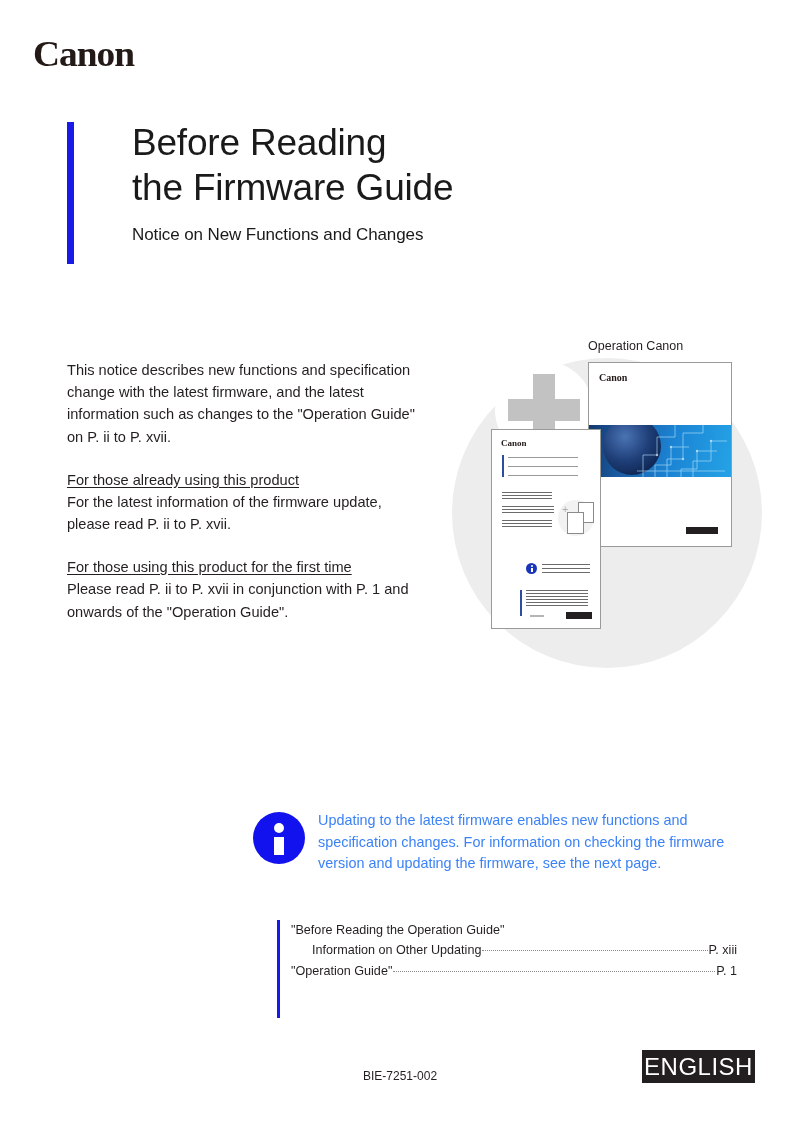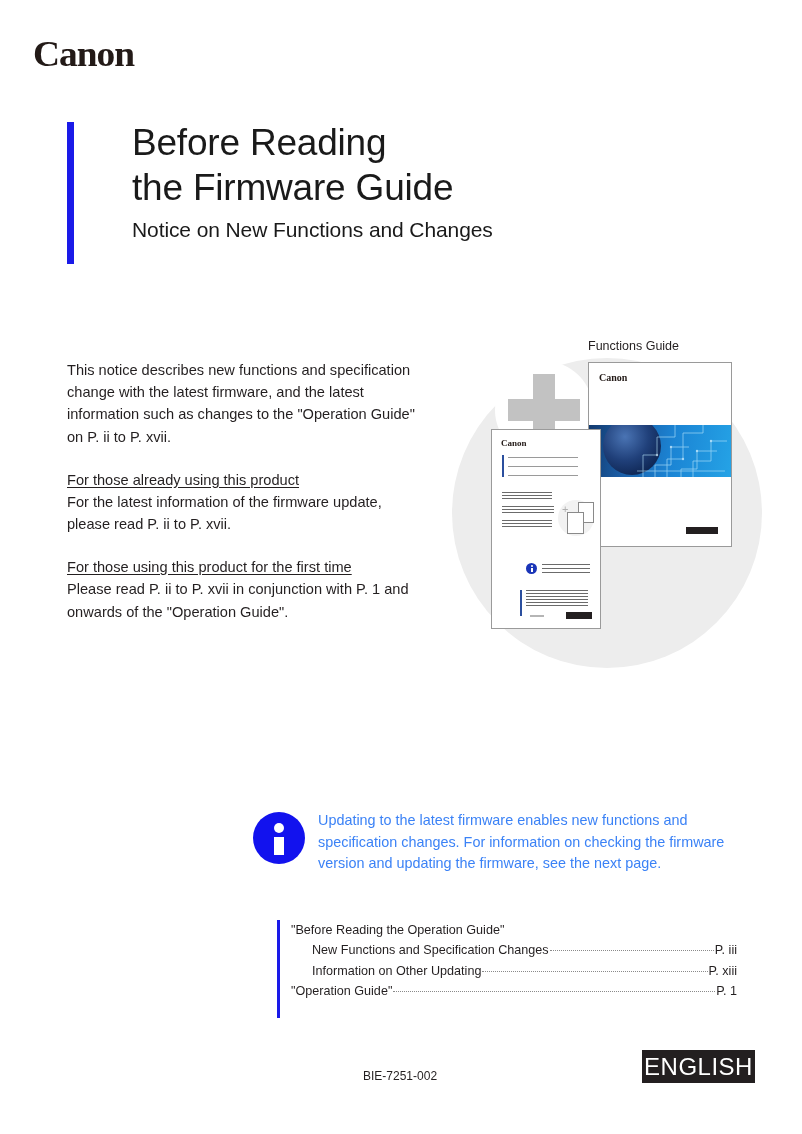--- a/index.html
+++ b/index.html
@@ -51,24 +51,24 @@
     margin-left: 21px;
   }
   .title-main {
     font-size: 37px;
     font-weight: 300;
     line-height: 1.22;
     color: #1a1a1a;
     letter-spacing: -0.2px;
   }
   .title-sub {
-    font-size: 21px;
+    font-size: 17px;
     font-weight: 300;
     color: #1a1a1a;
-    margin-top: 8px;
+    margin-top: 15px;
     letter-spacing: -0.1px;
   }
 
   
   .intro {
     position: absolute;
     left: 67px;
     top: 359px;
     width: 360px;
     font-size: 14.6px;
@@ -441,21 +441,21 @@
   <div class="gap"></div>
   <p class="uline">For those using this product for the first time</p>
   <p>Please read P. ii to P. xvii in conjunction with P. 1 and onwards of the "Operation Guide".</p>
 </div>
 
 <div class="illustration">
   <div class="ill-circle"></div>
   <div class="plus-disc"></div>
   <div class="plus-sign"></div>
 
-  <div class="og-label">Functions Guide</div>
+  <div class="og-label">Operation Canon</div>
 
   <div class="manual">
     <div class="m-canon">Canon</div>
     <div class="m-band">
       <div class="m-lens"></div>
       <svg class="m-traces" viewBox="0 0 92 52" preserveAspectRatio="none">
         <g stroke="#b9e6fb" stroke-width="0.8" fill="none">
           <path d="M6 52 L6 30 L20 30 L20 12 L38 12"></path>
           <path d="M18 52 L18 40 L34 40 L34 22 L52 22"></path>
           <path d="M30 52 L30 34 L46 34 L46 8 L66 8"></path>
@@ -535,25 +535,20 @@
 
 <div class="toc">
   <div class="toc-rule"></div>
   <div class="toc-list">
     <div class="toc-row noleader">
       <span>"Before Reading the Operation Guide"</span>
       <span class="toc-leader"></span>
       <span class="toc-page"></span>
     </div>
     <div class="toc-row indent">
-      <span>New Functions and Specification Changes</span>
-      <span class="toc-leader"></span>
-      <span class="toc-page">P. iii</span>
-    </div>
-    <div class="toc-row indent">
       <span>Information on Other Updating</span>
       <span class="toc-leader"></span>
       <span class="toc-page">P. xiii</span>
     </div>
     <div class="toc-row">
       <span>"Operation Guide"</span>
       <span class="toc-leader"></span>
       <span class="toc-page">P. 1</span>
     </div>
   </div>

